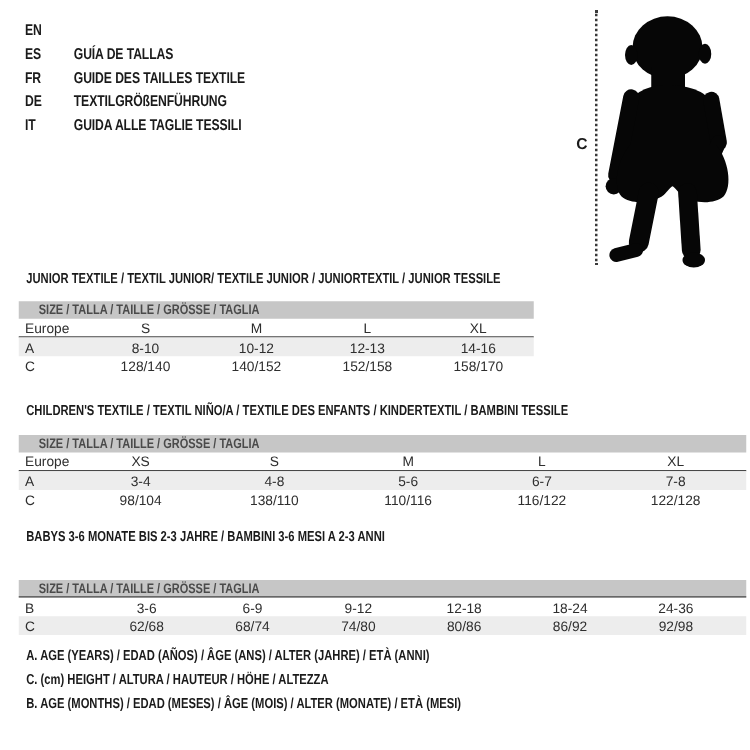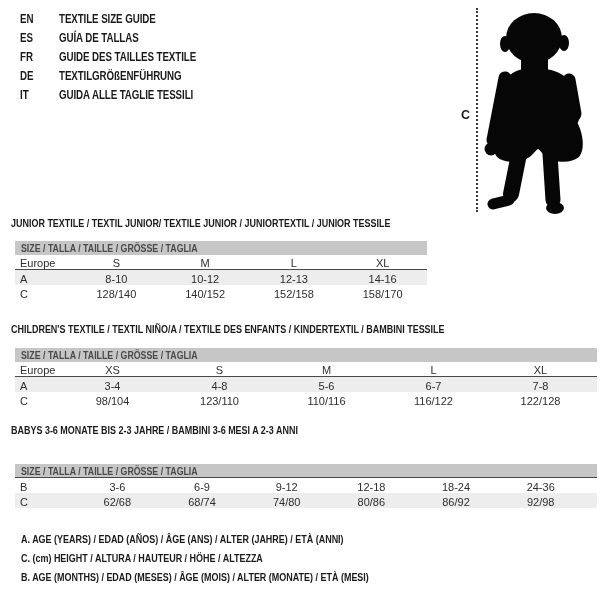--- a/index.html
+++ b/index.html
@@ -10,67 +10,66 @@
   body{
     width:600px;height:600px;position:relative;background:#ffffff;
     font-family:"Liberation Sans",sans-serif;color:var(--text);
     overflow:hidden;
   }
   .abs{position:absolute;}
   .cond{display:inline-block;transform:scaleX(0.78);transform-origin:0 50%;white-space:nowrap;}
 
   
   .lang-list{top:12px;left:20px;}
-  .lang-row{display:flex;height:19px;align-items:flex-start;font-weight:700;font-size:12.5px;letter-spacing:-0.1px;}
+  .lang-row{display:flex;height:19px;align-items:flex-end;font-weight:700;font-size:12.5px;letter-spacing:-0.1px;}
   .lang-code{width:39px;}
 
   
   .figure{top:8px;left:450px;width:150px;height:206px;}
   .measure-label{position:absolute;left:11px;top:100px;font-weight:700;font-size:12.5px;}
   .measure-line{position:absolute;left:26px;top:0;height:204px;width:0;border-left:2px dotted #3a3a3a;}
   .baby-svg{position:absolute;left:28px;top:2px;}
 
   
-  .section-title{position:absolute;left:11px;}
+  .section-title{position:absolute;left:21px;}
   .section-title-line{line-height:19px;font-weight:700;font-size:11.5px;}
   .sec0 .section-title{top:214px;}
   .sec1 .section-title{top:320px;}
   .sec2 .section-title{top:421px;}
 
   
   .size-table{position:absolute;left:15px;}
   .sec0 .size-table{top:241px;width:412px;}
   .sec1 .size-table{top:348px;width:582px;}
   .sec2 .size-table{top:464px;width:582px;}
   .size-bar{height:14px;background:var(--bar-bg);color:var(--bar-text);
-    display:flex;align-items:center;padding-left:6px;box-sizing:border-box;
+    display:flex;align-items:center;padding-left:16px;box-sizing:border-box;
     font-weight:700;font-size:11px;}
   .size-bar .cond{transform:scaleX(0.8);}
   .t-row{display:flex;height:15px;align-items:flex-end;font-size:11px;color:#2e2e2e;box-sizing:border-box;}
   .t-row .lbl{padding-left:5px;box-sizing:border-box;}
   .t-row .cell{flex:1;text-align:center;}
   .sec0 .lbl{width:57px;}
   .sec1 .lbl{width:44px;}
   .sec1 .t-row{padding-right:3px;}
   .sec2 .lbl{width:60px;}
   .sec2 .t-row{padding-right:14px;}
   .stripe{background:var(--stripe);}
   .sep{border-bottom:1.5px solid var(--separator);}
 
   
-  .footnotes{top:530px;left:21px;}
+  .footnotes{top:516px;left:21px;}
   .footnote{line-height:19px;font-weight:700;font-size:11.5px;}
 </style>
 </head>
 <body>
 
 <div class="abs lang-list">
     <div class="lang-row">
       <span class="lang-code"><span class="cond">EN</span></span>
-      <span class="lang-label"><span class="cond">TEXTILE SIZE GUIDE</span></span>
     </div>
     <div class="lang-row">
       <span class="lang-code"><span class="cond">ES</span></span>
       <span class="lang-label"><span class="cond">GUÍA DE TALLAS</span></span>
     </div>
     <div class="lang-row">
       <span class="lang-code"><span class="cond">FR</span></span>
       <span class="lang-label"><span class="cond">GUIDE DES TAILLES TEXTILE</span></span>
     </div>
     <div class="lang-row">
@@ -158,21 +157,21 @@
         <span class="lbl">A</span>
         <span class="cell">3-4</span>
         <span class="cell">4-8</span>
         <span class="cell">5-6</span>
         <span class="cell">6-7</span>
         <span class="cell">7-8</span>
       </div>
       <div class="t-row">
         <span class="lbl">C</span>
         <span class="cell">98/104</span>
-        <span class="cell">123/110</span>
+        <span class="cell">138/110</span>
         <span class="cell">110/116</span>
         <span class="cell">116/122</span>
         <span class="cell">122/128</span>
       </div>
     </div>
 </div>
 <div class="sec2 size-section">
   <div class="section-title">
       <div class="section-title-line"><span class="cond">BABYS 3-6 MONATE BIS 2-3 JAHRE / BAMBINI 3-6 MESI A 2-3 ANNI</span></div>
     </div>

